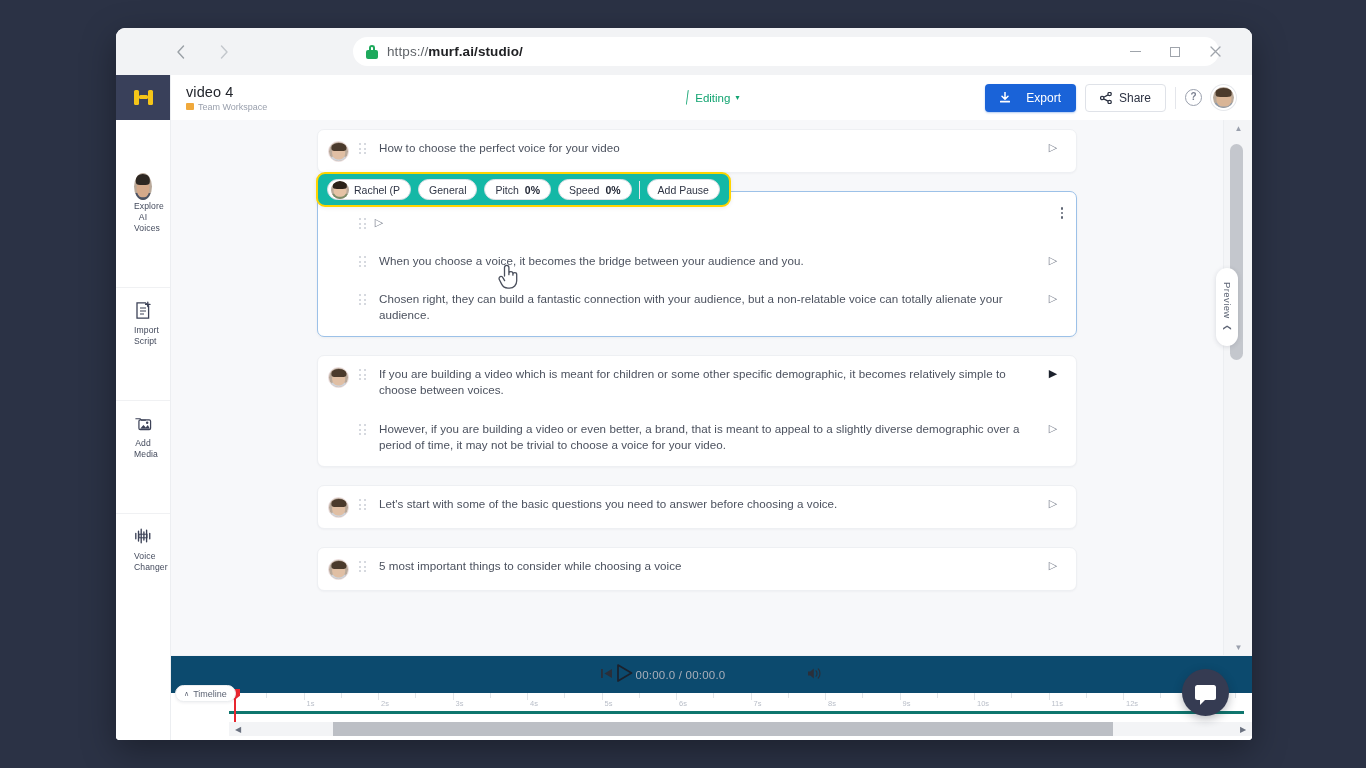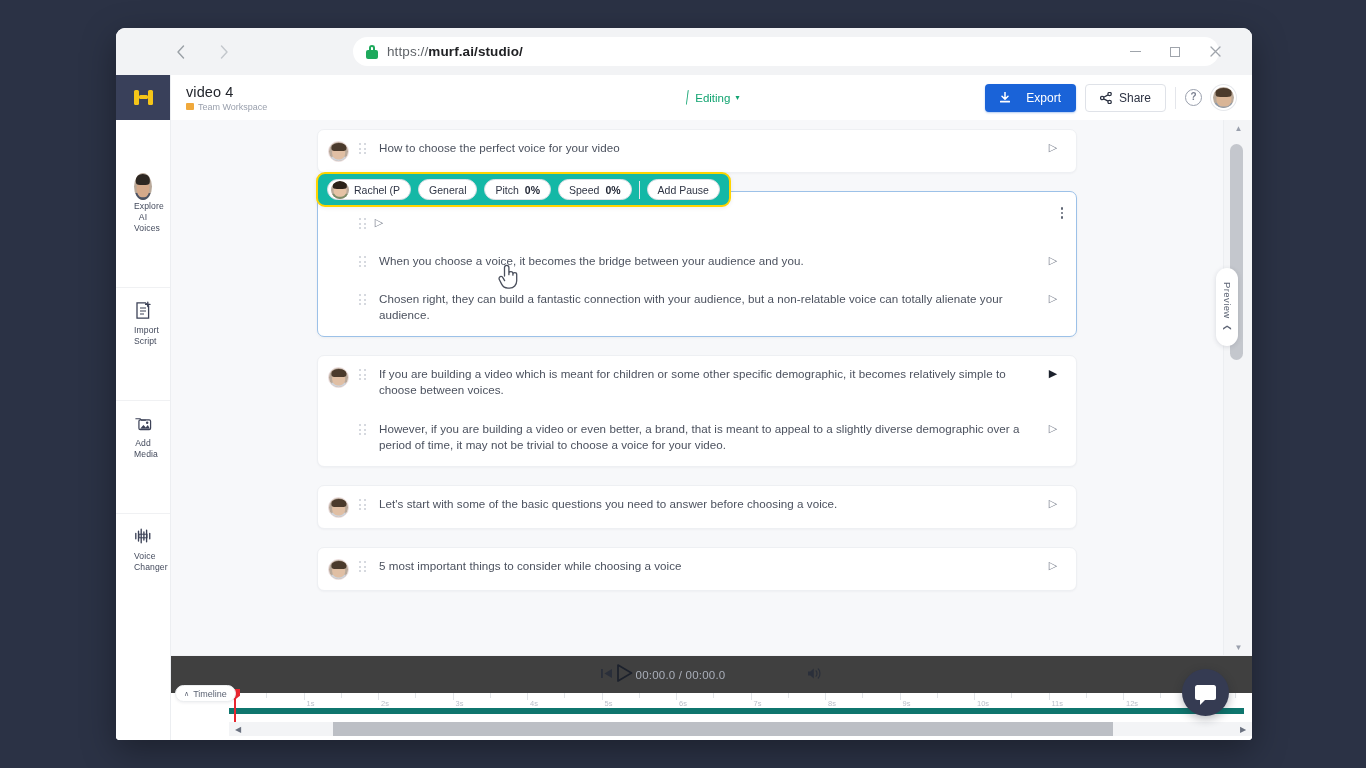--- a/index.html
+++ b/index.html
@@ -152,39 +152,39 @@
     background:#c4c7cd; border-radius:7px; }
   #preview-tab{ position:absolute; left:-8px; top:148px; width:22px; height:78px;
     background:#fff; border-radius:11px; box-shadow:0 1px 5px rgba(25,35,60,.14);
     display:flex; flex-direction:column; align-items:center;
     justify-content:center; gap:5px; z-index:6; }
   #preview-tab .pv{ font-size:9.5px; color:#5d6474; writing-mode:vertical-rl;
     letter-spacing:.4px; }
   #preview-tab .ch{ font-size:8px; color:#5d6474; transform:rotate(90deg); }
 
   
-  #player{ height:38px; flex:0 0 38px; background:#404040; position:relative;
+  #player{ height:38px; flex:0 0 38px; background:#0c4a6e; position:relative;
     display:flex; align-items:center; justify-content:center; gap:2px;
     border-top:1px solid #f1f2f5; }
   #player .ic{ color:#2a2f3a; }
   #p-rew{ font-size:10px; letter-spacing:-1px; }
   #p-play{ font-size:19px; line-height:19px; color:#1c212c; }
   #p-time{ font-size:11.5px; color:#20242d; font-weight:700; letter-spacing:.2px; }
   #p-time span{ color:#a9aeb9; font-weight:400; }
   #p-vol{ font-size:13px; color:#2a2f3a; margin-left:80px; }
 
   
   #timeline{ height:47px; flex:0 0 47px; background:#fff; position:relative; }
   #tl-toggle{ position:absolute; left:4px; top:-8px; height:17px; padding:0 8px;
     background:#fff; border:1px solid #eceef0; border-radius:9px;
     display:flex; align-items:center; gap:4px; font-size:9px; color:#5d6474;
     box-shadow:0 1px 3px rgba(25,35,60,.07); z-index:4; }
   #tl-toggle .cu{ font-size:7px; }
   #ruler{ position:absolute; left:58px; right:8px; top:0; height:21px;
-    border-bottom:6px solid #0f766e; }
+    border-bottom:3px solid #0f766e; }
   .tick{ position:absolute; top:0; height:21px; }
   .tick i{ position:absolute; left:0; top:0; width:1px; height:7px; background:#e1e4e8; }
   .tick b{ position:absolute; left:3px; top:6px; font-size:7.5px; color:#b9bec8;
     font-weight:400; }
   .tick.half i{ height:5px; }
   #playhead{ position:absolute; left:58px; top:-4px; width:11px; height:44px; }
   #playhead .flag{ width:11px; height:11px; background:#e8262f; clip-path:polygon(0 0,100% 0,100% 62%,50% 100%,0 62%); }
   #playhead .stem{ position:absolute; left:5px; top:10px; width:1.6px; height:34px;
     background:#e8262f; }
   #hscroll{ position:absolute; left:58px; right:0; bottom:4px; height:14px;

